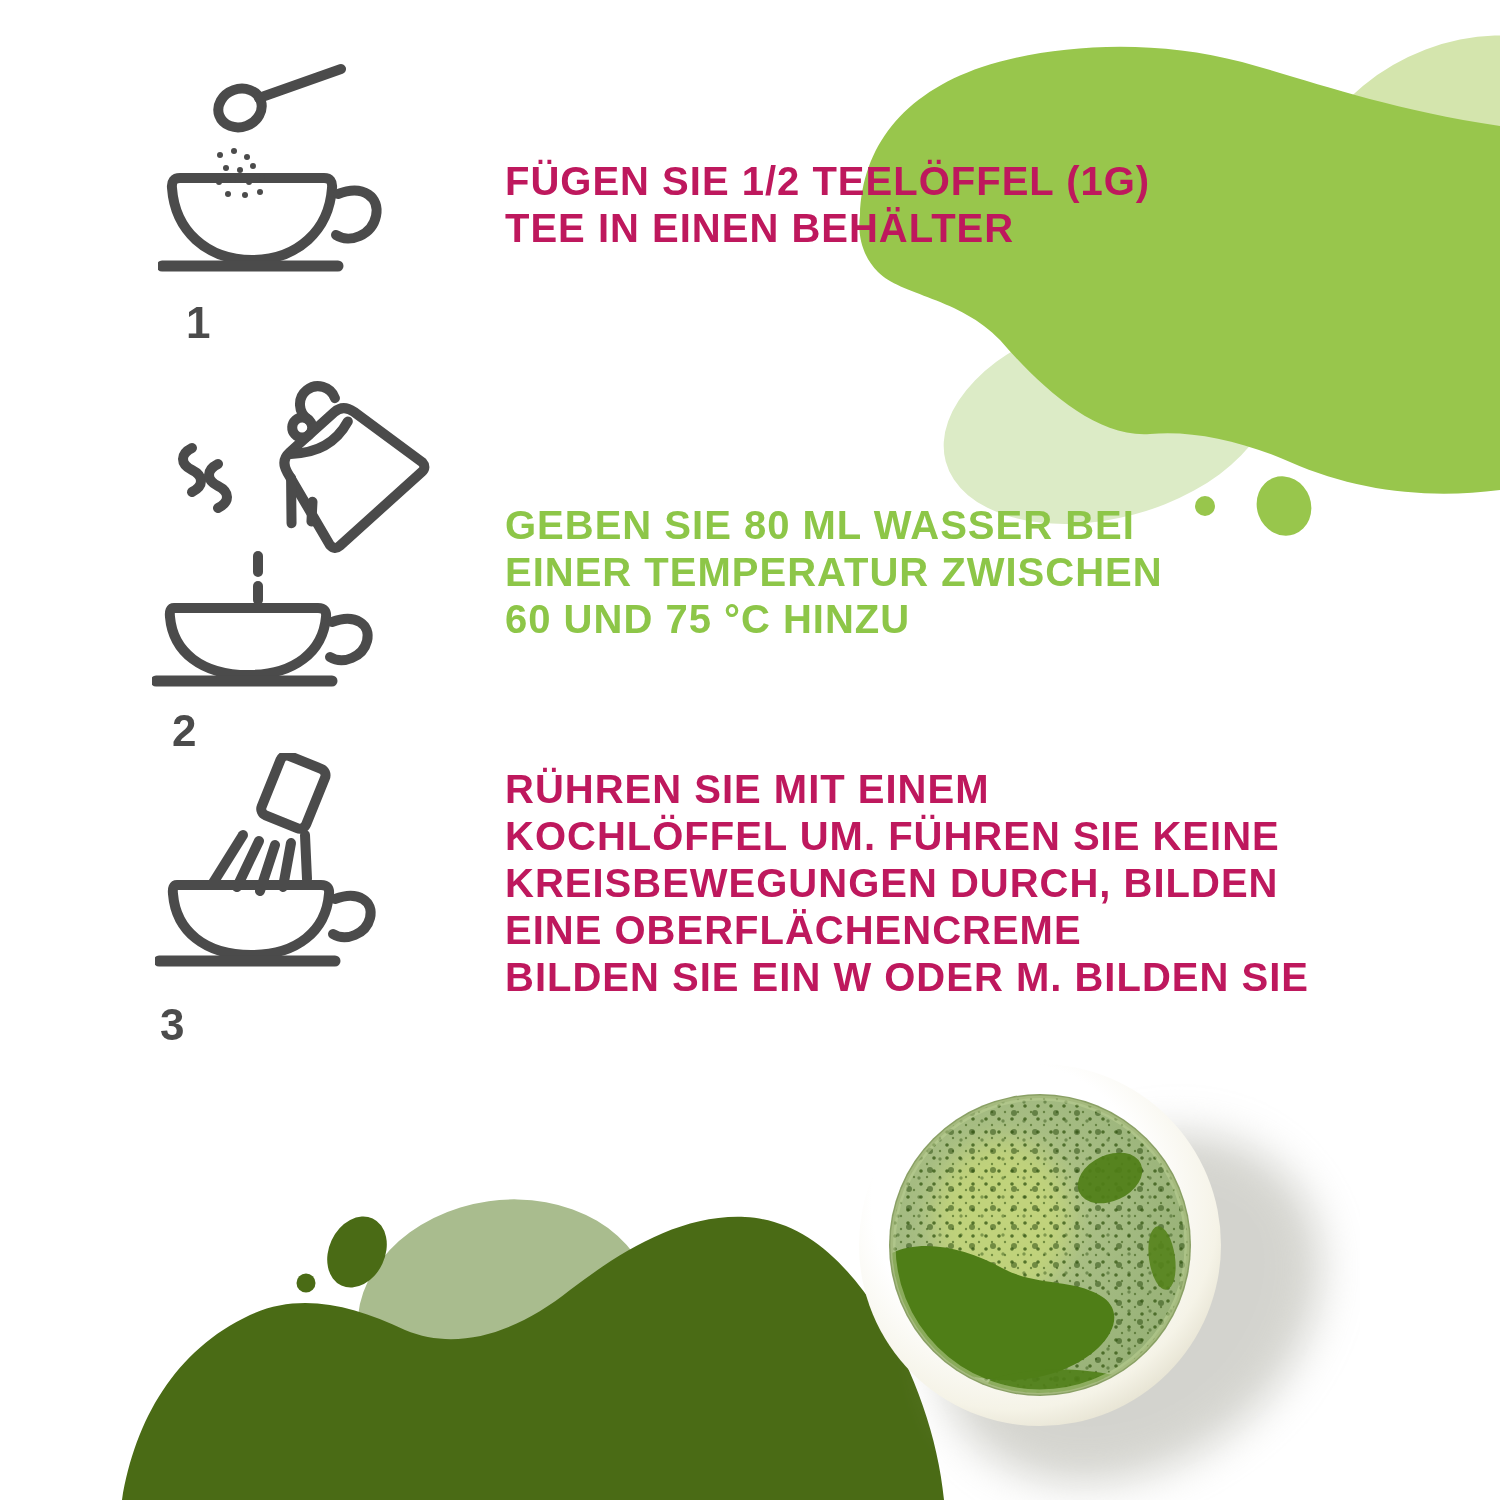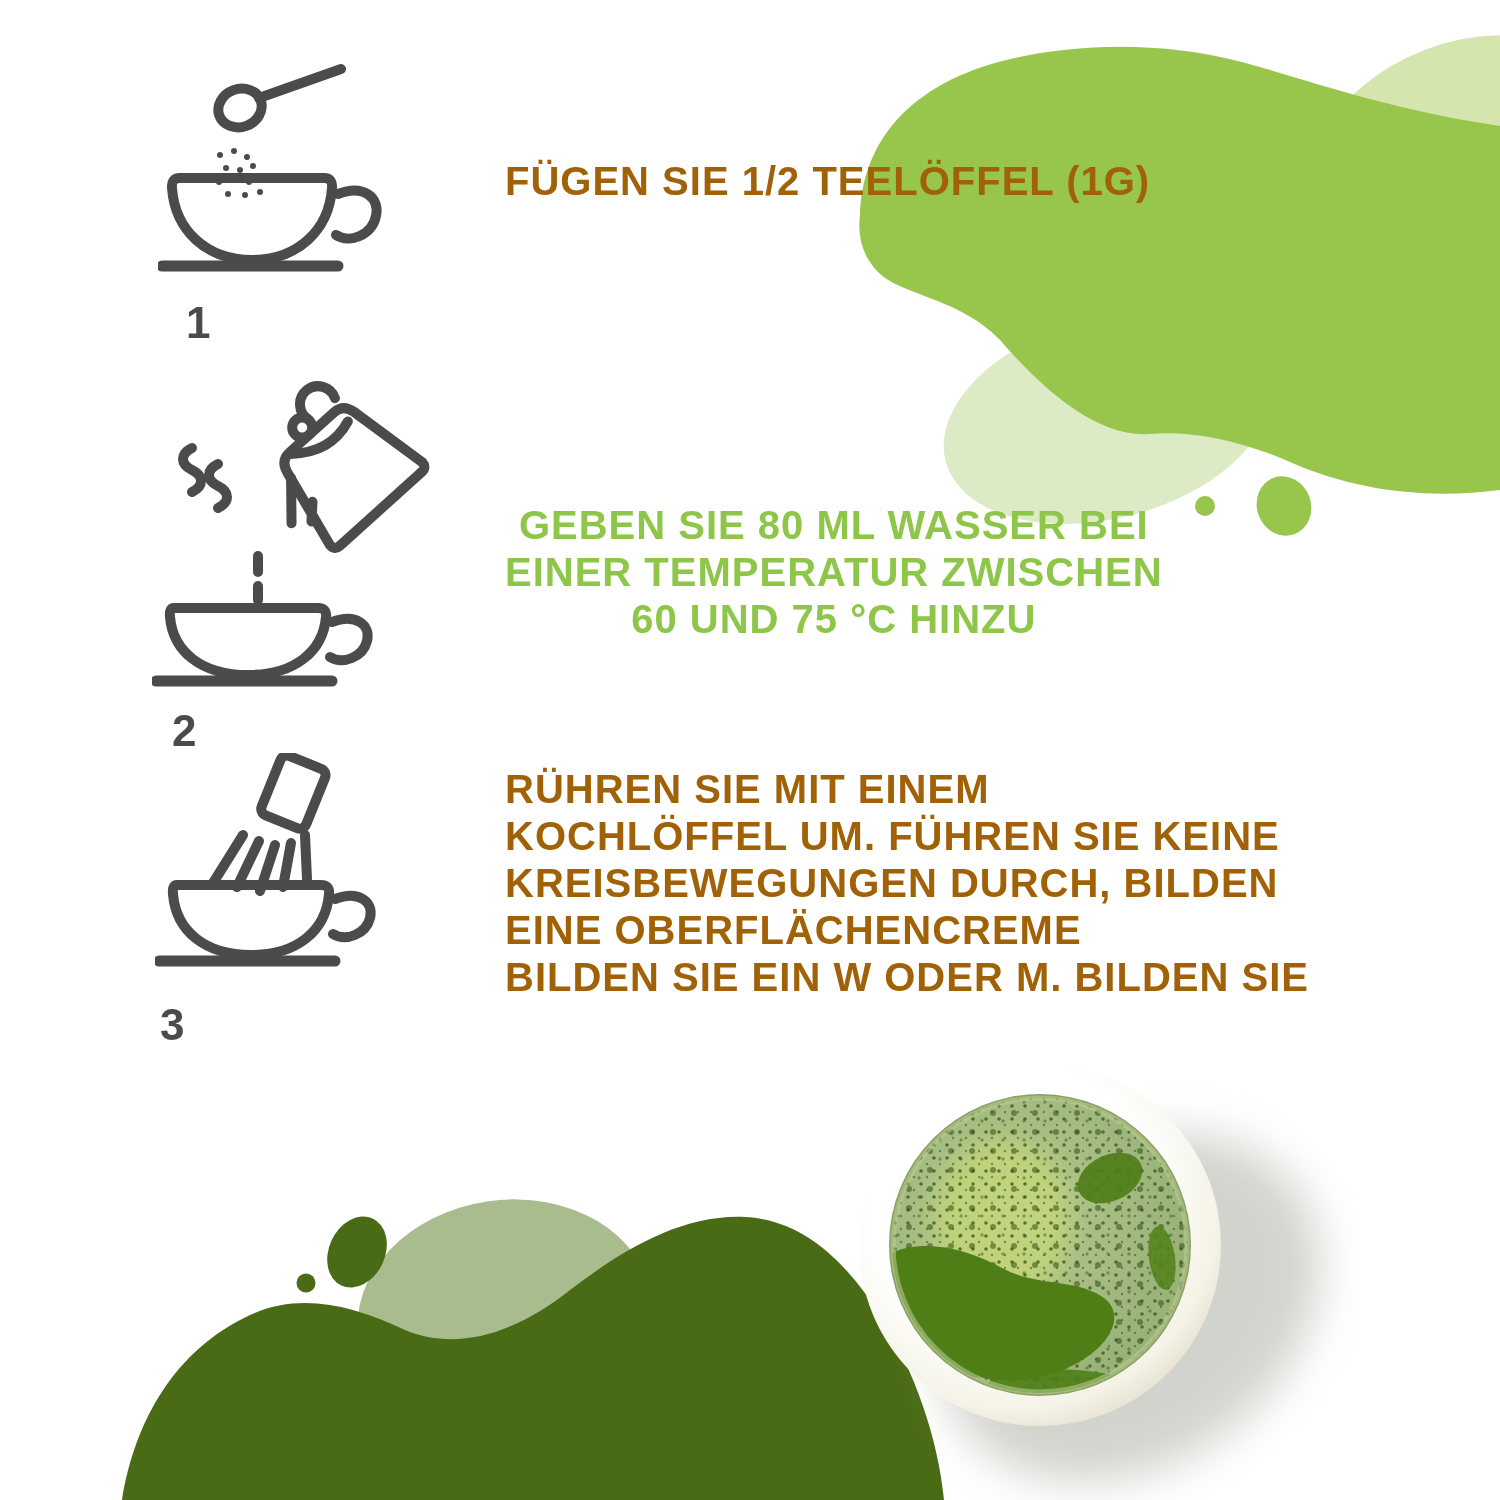--- a/index.html
+++ b/index.html
@@ -13,22 +13,22 @@
   .bg-layer{position:absolute;left:0;top:0;width:1500px;height:1500px;}
   .step-text{
     position:absolute;
     font-weight:bold;
     font-size:40px;
     line-height:47px;
     letter-spacing:1px;
     white-space:nowrap;
   }
   .step-text div{white-space:nowrap;}
-  .text-dark{color:#a16207;}
-  .text-light{color:#8dc648;text-align:center;}
+  .text-dark{color:#be185d;}
+  .text-light{color:#8dc648;}
   .step-number{
     position:absolute;
     font-weight:bold;
     font-size:44px;
     color:#4b4b4b;
   }
   .icon-box{position:absolute;}
   .cup-photo{position:absolute;left:840px;top:1050px;}
 </style>
 </head>
@@ -90,20 +90,21 @@
         <circle cx="91" cy="124" r="3"></circle>
       <circle cx="104" cy="120" r="3"></circle>
         <circle cx="70" cy="136" r="3"></circle>
         <circle cx="87" cy="137" r="3"></circle>
       <circle cx="102" cy="134" r="3"></circle>
     </g>
   </svg>
   <div class="step-number" style="left:186px;top:298px;">1</div>
   <div class="step-text text-dark" style="left:505px;top:158px;">
     <div>FÜGEN SIE 1/2 TEELÖFFEL (1G)</div>
+    <div>TEE IN EINEN BEHÄLTER</div>
   </div>
 
   <svg class="icon-box" style="left:152px;top:380px;" width="310" height="310" viewBox="0 0 310 310" aria-hidden="true">
     <g stroke="#4b4b4b" stroke-width="10" fill="none" stroke-linecap="round" stroke-linejoin="round">
 
       <path d="M40,68 C28,74 28,84 40,90 C52,96 52,106 40,112"></path>
       <path d="M66,84 C54,90 54,100 66,106 C78,112 78,122 66,128"></path>
 
       <g transform="translate(192,88) rotate(-42)">
         <path d="M-62,48 Q-62,55 -55,55 L55,55 Q62,55 62,48 L45,-35 Q42,-48 30,-48 L-30,-48 Q-42,-48 -45,-35 Z"></path>

